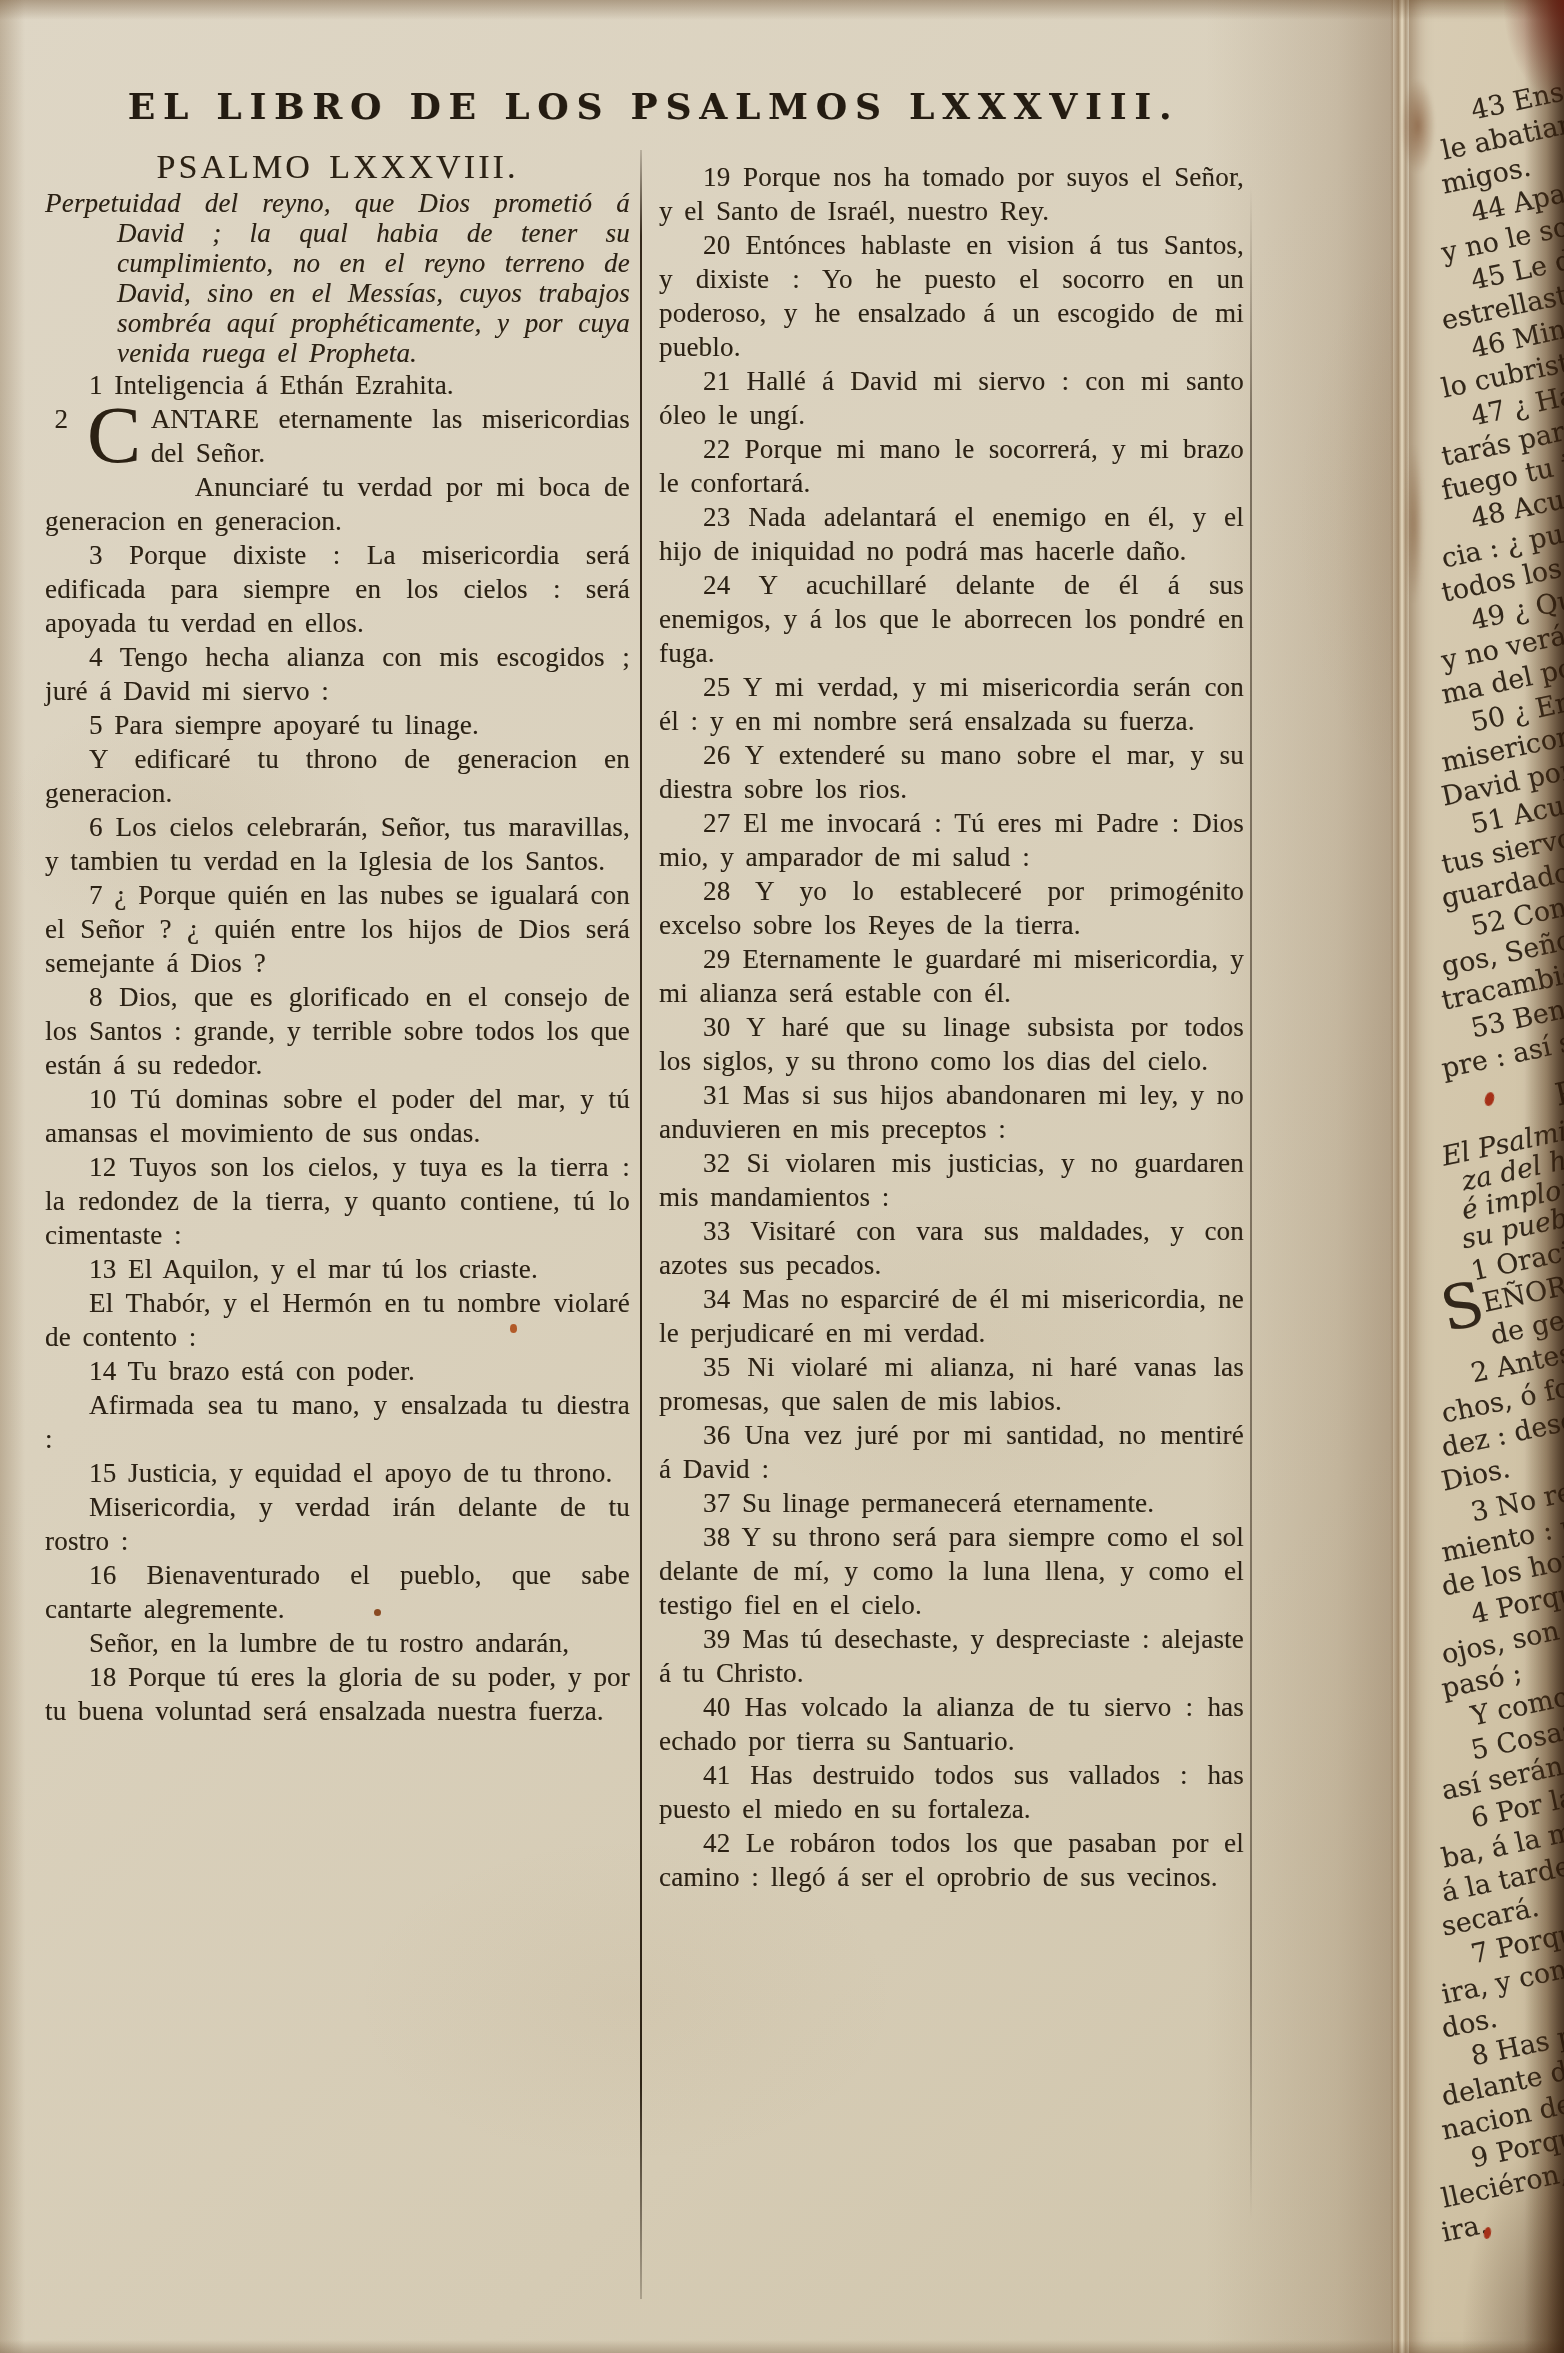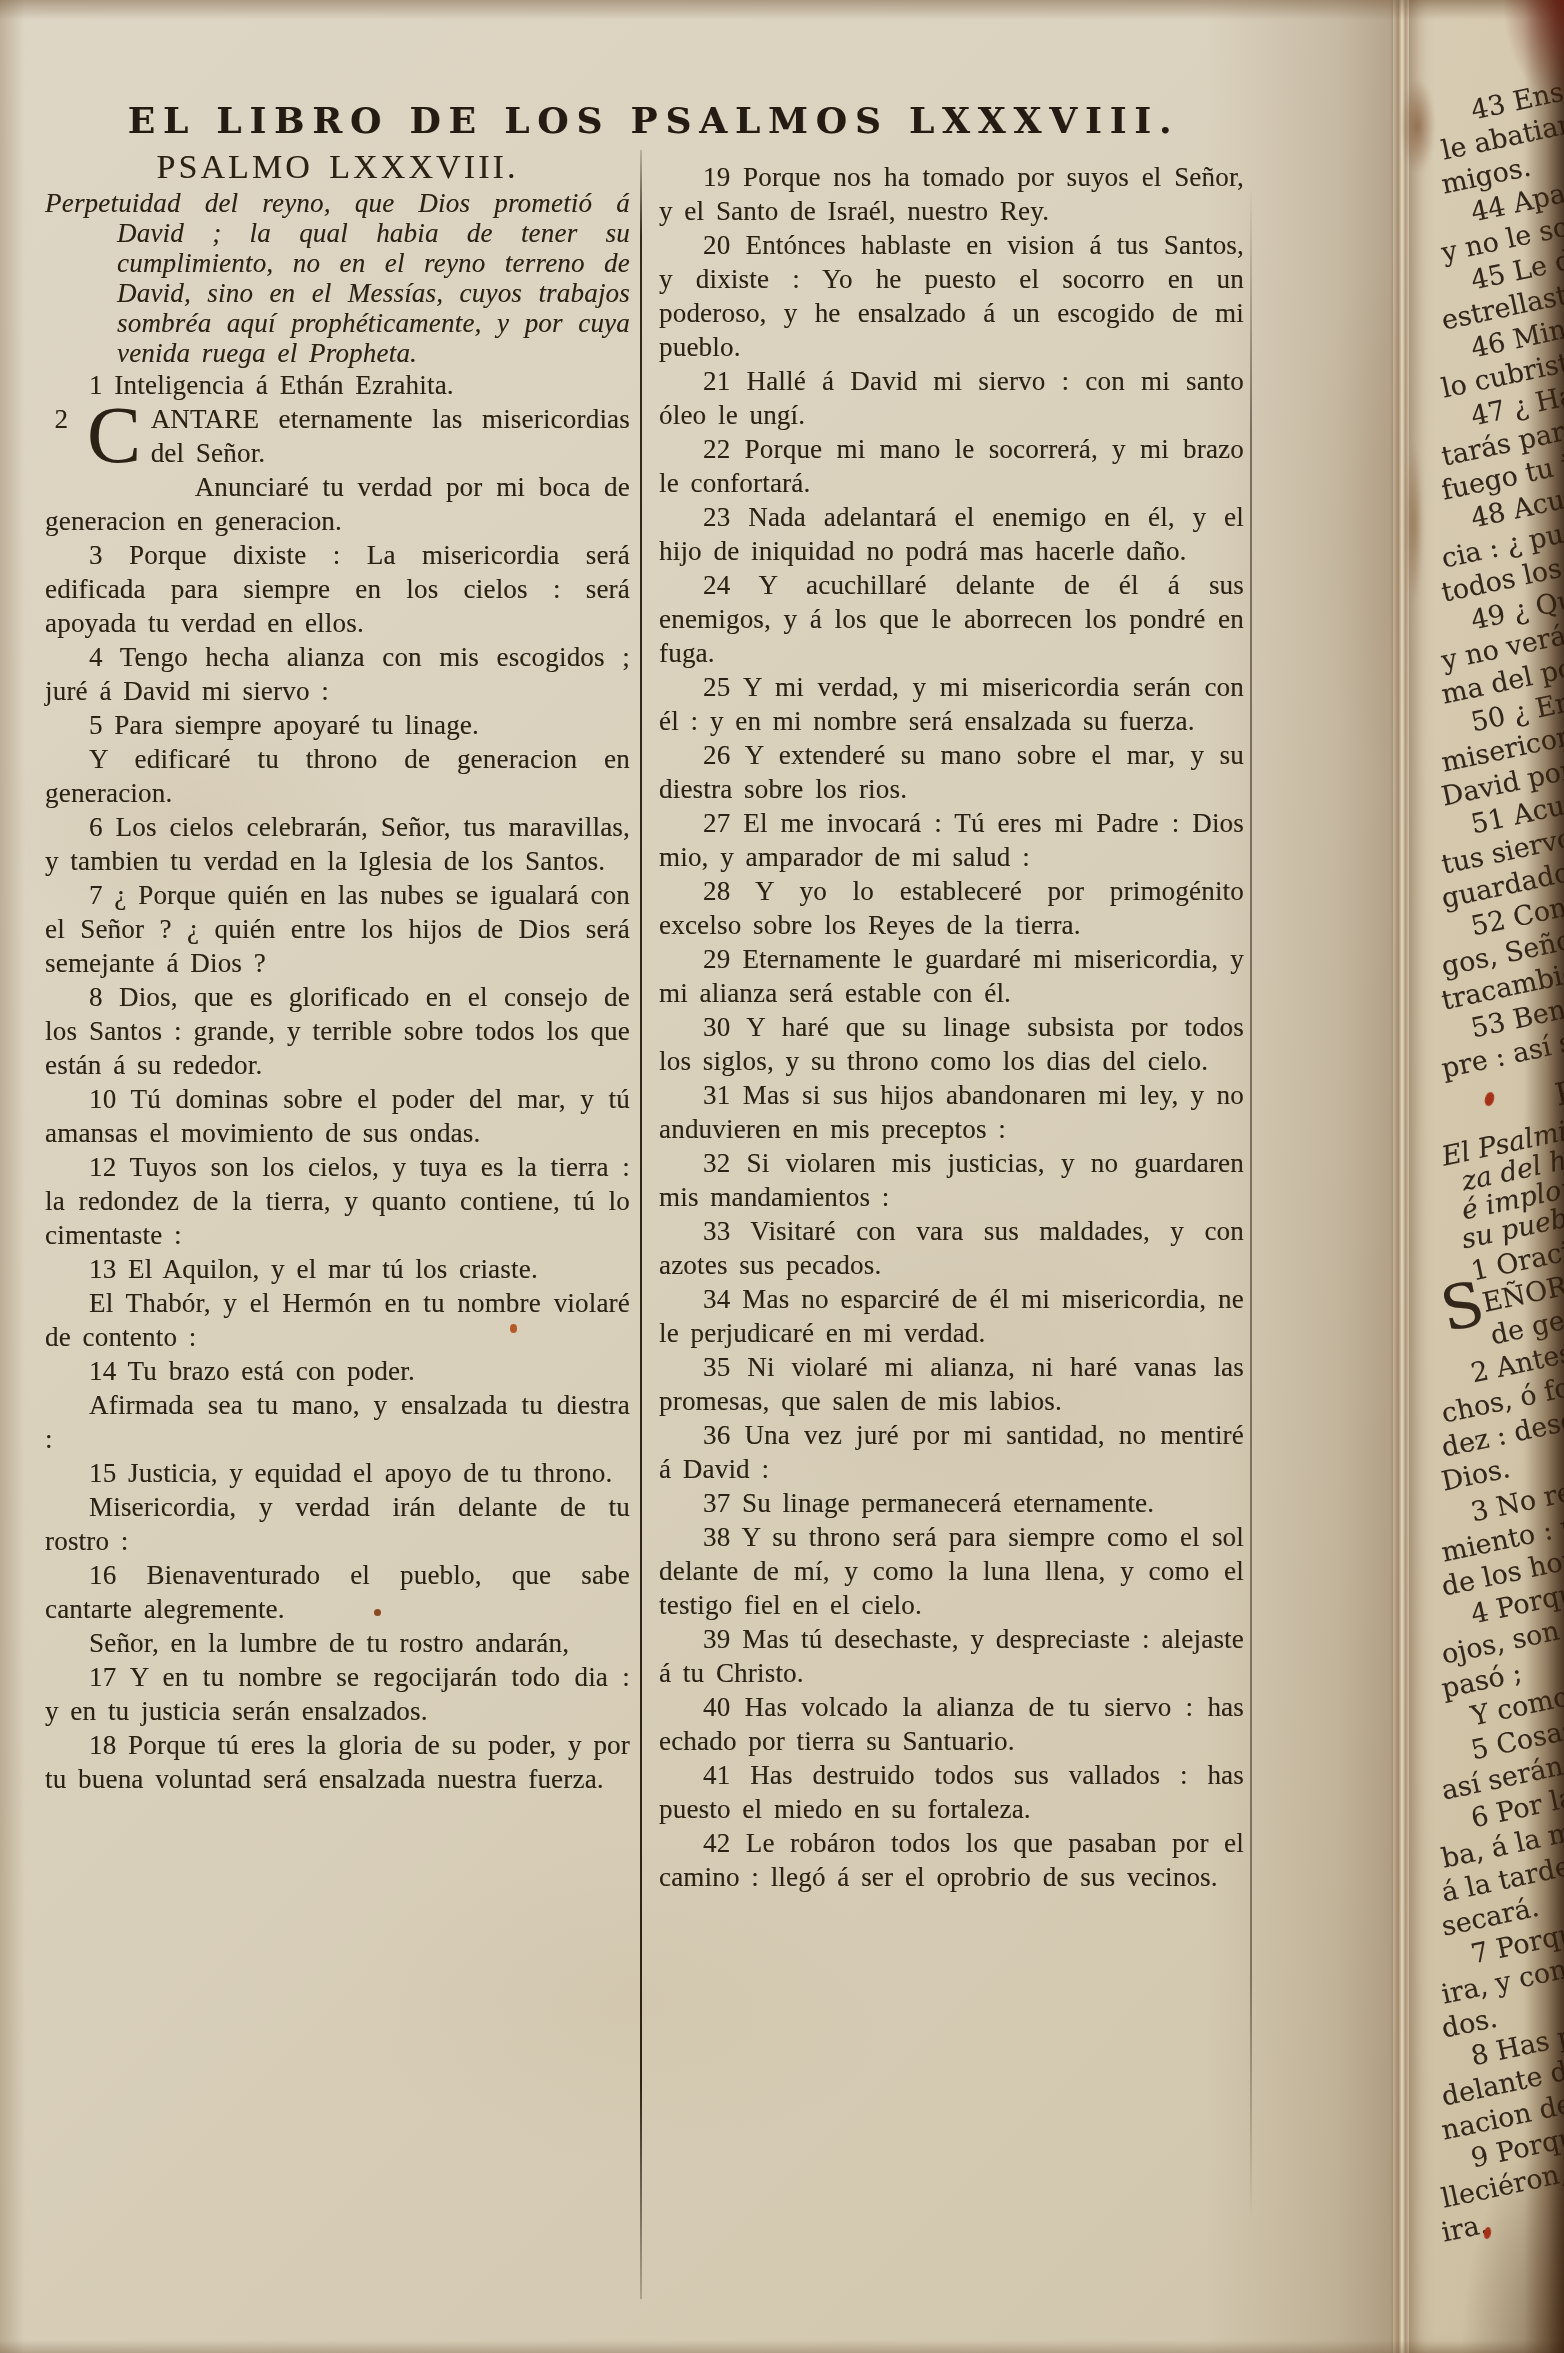--- a/index.html
+++ b/index.html
@@ -11,21 +11,21 @@
     color:#2b2114;
     background:
       radial-gradient(ellipse 266px 188px at 12% 35%, rgba(140,110,60,.07), transparent 70%),
       radial-gradient(ellipse 329px 250px at 62% 58%, rgba(140,110,60,.06), transparent 70%),
       radial-gradient(ellipse 203px 407px at 92% 22%, rgba(150,110,60,.10), transparent 70%),
       radial-gradient(ellipse 391px 235px at 40% 85%, rgba(140,105,55,.05), transparent 70%),
       linear-gradient(135deg,#ded6c5 0%,#dad1bd 38%,#d5cbb4 72%,#cfc4aa 100%);
   }
   
   .header{
-    position:absolute;left:0;top:100px;width:1307px;
+    position:absolute;left:0;top:86px;width:1307px;
     margin:0;text-align:center;
     font-size:36px;font-weight:bold;letter-spacing:7.8px;line-height:41px;
     color:#241c12;
     text-shadow:0.4px 0.4px 0.6px rgba(40,30,18,.35);
   }
   
   .col{
     position:absolute;width:585px;
     text-align:justify;
     font-size:27px;line-height:34px;
@@ -144,21 +144,20 @@
       <p class="b-verse">10 Tú dominas sobre el poder del mar, y tú amansas el movimiento de sus ondas.</p>
       <p class="b-verse">12 Tuyos son los cielos, y tuya es la tierra : la redondez de la tierra, y quanto contiene, tú lo cimentaste :</p>
       <p class="b-verse">13 El Aquilon, y el mar tú los criaste.</p>
       <p class="b-cont">El Thabór, y el Hermón en tu nombre violaré de contento :</p>
       <p class="b-verse">14 Tu brazo está con poder.</p>
       <p class="b-cont">Afirmada sea tu mano, y ensalzada tu diestra :</p>
       <p class="b-verse">15 Justicia, y equidad el apoyo de tu throno.</p>
       <p class="b-cont">Misericordia, y verdad irán delante de tu rostro :</p>
       <p class="b-verse">16 Bienaventurado el pueblo, que sabe cantarte alegremente.</p>
       <p class="b-cont">Señor, en la lumbre de tu rostro andarán,</p>
-      <p class="b-verse">17 Y en tu nombre se regocijarán todo dia : y en tu justicia serán ensalzados.</p>
       <p class="b-verse">18 Porque tú eres la gloria de su poder, y por tu buena voluntad será ensalzada nuestra fuerza.</p>
     </div>
   <div class="col" id="col-right">
       <p class="b-verse">19 Porque nos ha tomado por suyos el Señor, y el Santo de Israél, nuestro Rey.</p>
       <p class="b-verse">20 Entónces hablaste en vision á tus Santos, y dixiste : Yo he puesto el socorro en un poderoso, y he ensalzado á un escogido de mi pueblo.</p>
       <p class="b-verse">21 Hallé á David mi siervo : con mi santo óleo le ungí.</p>
       <p class="b-verse">22 Porque mi mano le socorrerá, y mi brazo le confortará.</p>
       <p class="b-verse">23 Nada adelantará el enemigo en él, y el hijo de iniquidad no podrá mas hacerle daño.</p>
       <p class="b-verse">24 Y acuchillaré delante de él á sus enemigos, y á los que le aborrecen los pondré en fuga.</p>
       <p class="b-verse">25 Y mi verdad, y mi misericordia serán con él : y en mi nombre será ensalzada su fuerza.</p>

